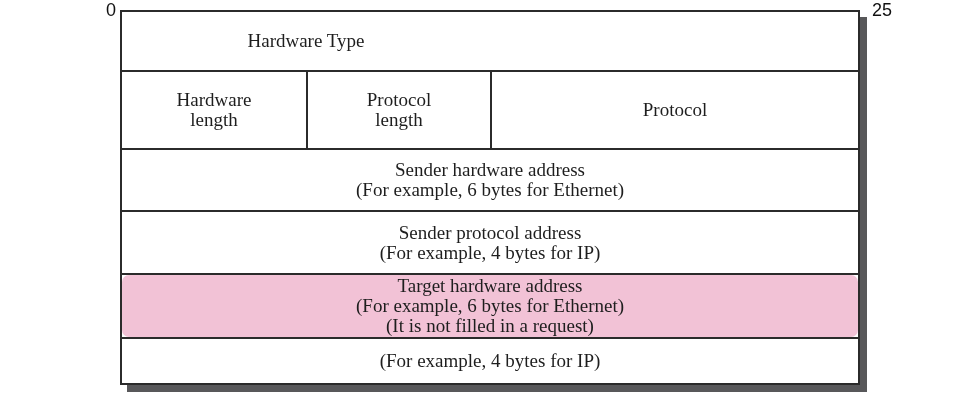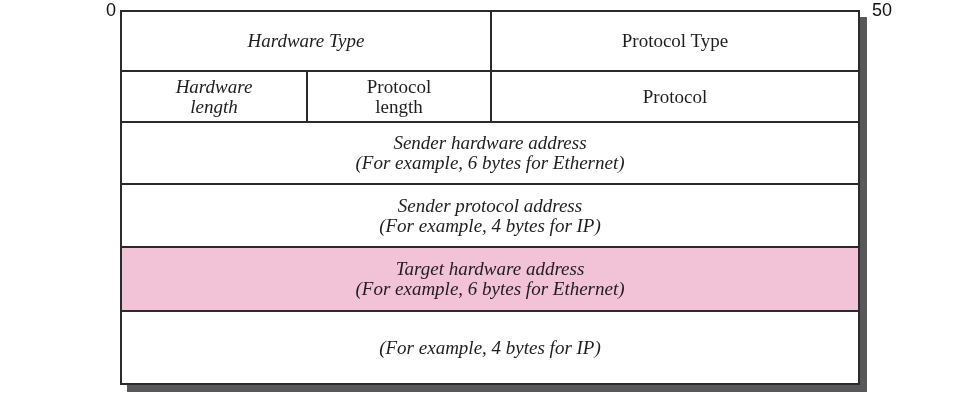--- a/index.html
+++ b/index.html
@@ -48,59 +48,56 @@
     flex-direction: column;
   }
   .row {
     display: flex;
     flex-direction: row;
     border-top: 2px solid #2b2b2b;
     box-sizing: border-box;
   }
   .row:first-child { border-top: none; }
   .r1 { height: 58px; }
-  .r2 { height: 51px; justify-content: flex-end; }
+  .r2 { height: 78px; justify-content: flex-end; }
   .r3 { height: 62px; }
   .r4 { height: 63px; }
   .r5 { height: 64px; }
   .r6 { flex: 1; }
   .cell {
     box-sizing: border-box;
     border-left: 2px solid #2b2b2b;
     display: flex;
     flex-direction: column;
     justify-content: center;
     align-items: center;
     text-align: center;
     font-size: 19px;
     line-height: 20px;
   }
-  .cell:first-child { border-left: none; font-style: italic; }
+  .cell:first-child { border-left: none; }
   .w25 { width: 25%; }
   .w50 { width: 50%; }
-  .w100 { width: 100%; }
+  .w100 { width: 100%; border-radius: 7px; }
   .highlight { background: #f2c2d6; }
   .line { display: block; }
 </style>
 </head>
 <body>
 
 <div class="stage">
 
   <div class="bit-label start">0</div>
-  <div class="bit-label end">50</div>
+  <div class="bit-label end">25</div>
 
   <div class="packet-table">
 
     <div class="row r1">
       <div class="cell w50">
         <span class="line">Hardware Type</span>
-      </div>
-      <div class="cell w50">
-        <span class="line">Protocol Type</span>
       </div>
     </div>
 
     <div class="row r2">
       <div class="cell w25">
         <span class="line">Hardware</span>
         <span class="line">length</span>
       </div>
       <div class="cell w25">
         <span class="line">Protocol</span>
@@ -122,20 +119,21 @@
       <div class="cell w100">
         <span class="line">Sender protocol address</span>
         <span class="line">(For example, 4 bytes for IP)</span>
       </div>
     </div>
 
     <div class="row r5">
       <div class="cell w100 highlight">
         <span class="line">Target hardware address</span>
         <span class="line">(For example, 6 bytes for Ethernet)</span>
+        <span class="line">(It is not filled in a request)</span>
       </div>
     </div>
 
     <div class="row r6">
       <div class="cell w100">
         <span class="line">(For example, 4 bytes for IP)</span>
       </div>
     </div>
 
   </div>

